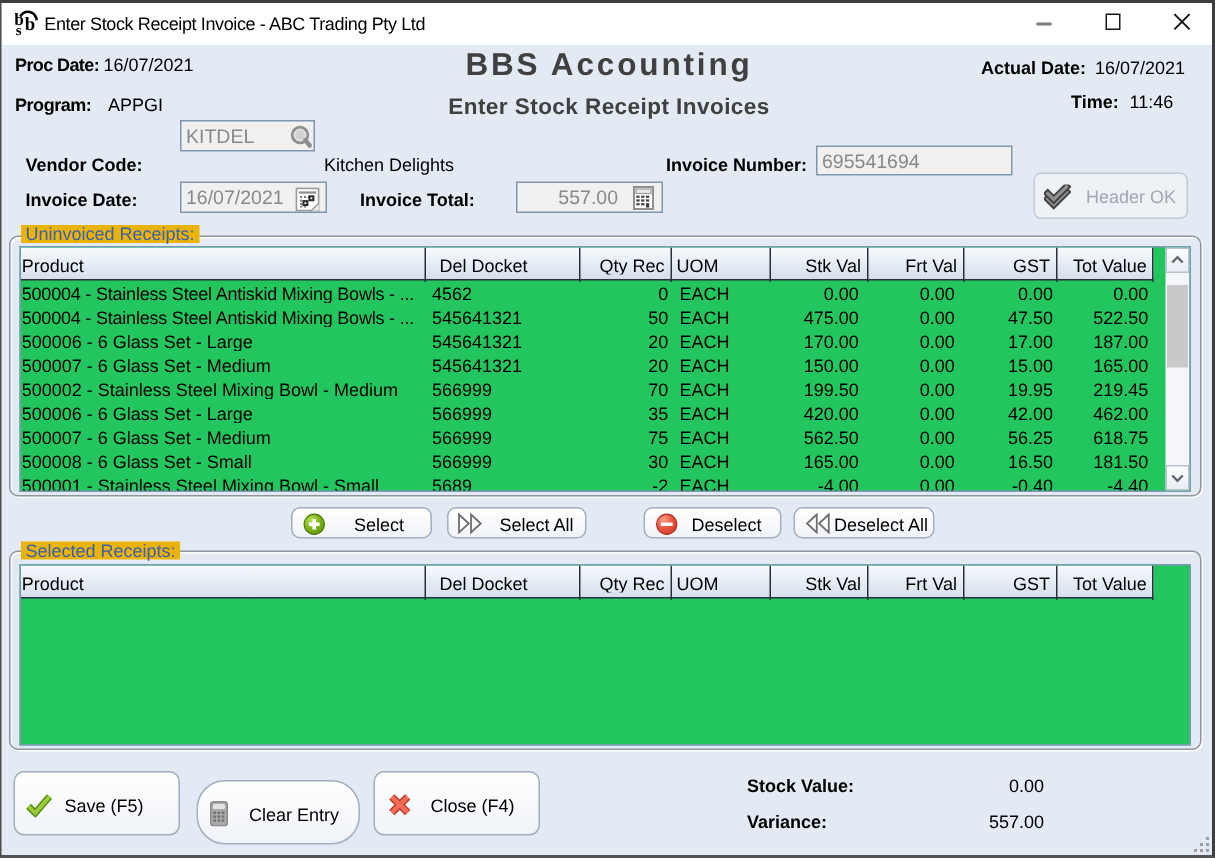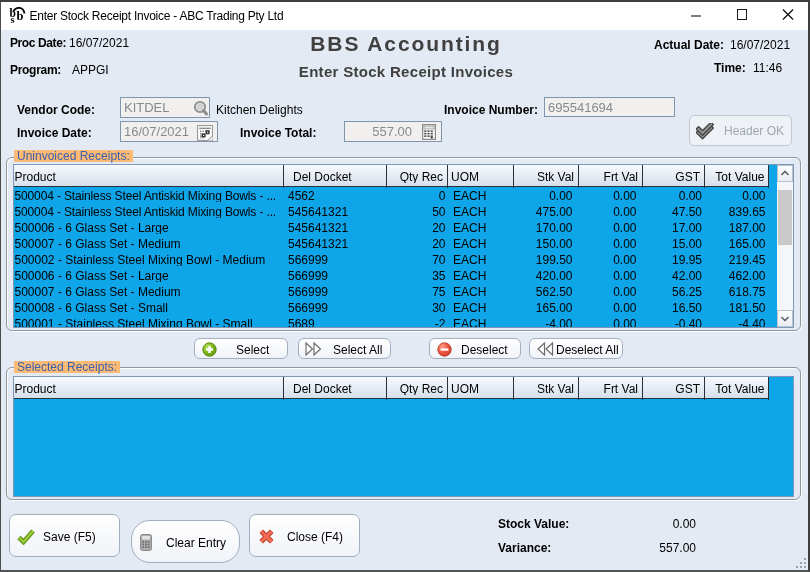--- a/index.html
+++ b/index.html
@@ -8,22 +8,22 @@
 .abs { position:absolute; }
 .b { font-weight:bold; }
 .t12 { font-size:12px; line-height:12px; color:#000; white-space:nowrap; }
 .navy { color:#404040; }
 .frame { left:0; top:0; width:810px; height:572px; border-top:2px solid #3e3e3e; border-left:1px solid #4c4c4c; border-right:2px solid #3e3e3e; border-bottom:2px solid #535353; z-index:50; pointer-events:none; }
 .titlebar { left:1px; top:2px; width:807px; height:28px; background:#fff; }
 .title-text { left:28.5px; top:7.5px; font-size:12px; line-height:12px; color:#000; letter-spacing:-0.25px; white-space:nowrap; }
 .field { background:#f1f0ef; border:1px solid #7d96ad; color:#898989; font-size:13px; }
 .fldtxt { position:absolute; top:2px; line-height:15px; white-space:nowrap; }
 .gbox { border:1px solid #8f969e; border-radius:6px; box-shadow: 1px 1px 0 #fdfdfe, inset 1px 1px 0 #fdfdfe; }
-.glabel { font-size:12px; line-height:12px; color:#3a60ae; background:#fdba74; padding:0 3px; white-space:nowrap; }
-.tbl { background:#0ea5e9; border:1px solid #7b99b6; }
+.glabel { font-size:12px; line-height:12px; color:#3a60ae; background:#eab308; padding:0 3px; white-space:nowrap; }
+.tbl { background:#22c55e; border:1px solid #7b99b6; }
 .th { background:linear-gradient(#f7fafd, #d5dfec); }
 .sep { position:absolute; width:1px; background:#29313b; }
 .hcell, .cell { position:absolute; font-size:12px; line-height:12px; color:#000; white-space:nowrap; overflow:hidden; }
 .r { text-align:right; }
 .tight { letter-spacing:-0.14px; }
 .btn { position:absolute; background:linear-gradient(#ffffff,#f0f3f8); border:1px solid #a3afbf; border-radius:6px; font-size:12px; color:#000; }
 .btn .cap { position:absolute; line-height:12px; white-space:nowrap; }
 .sbtn { position:absolute; background:linear-gradient(#fdfdfe,#e9edf3); border:1px solid #b9c3d0; }
 </style>
 </head>
@@ -50,21 +50,21 @@
 <div class="abs t12 b" style="left:10px;top:64px;letter-spacing:-0.3px">Program:</div>
 <div class="abs t12" style="left:72px;top:64px">APPGI</div>
 <div class="abs b navy" style="left:256px;top:32px;width:300px;text-align:center;font-size:21px;line-height:23px;letter-spacing:1.9px">BBS Accounting</div>
 <div class="abs b navy" style="left:256px;top:61px;width:300px;text-align:center;font-size:15px;line-height:21px;letter-spacing:0.3px">Enter Stock Receipt Invoices</div>
 <div class="abs t12 b" style="left:654px;top:39px">Actual Date:</div>
 <div class="abs t12" style="left:730px;top:39px">16/07/2021</div>
 <div class="abs t12 b" style="left:714px;top:62px">Time:</div>
 <div class="abs t12" style="left:753px;top:62px">11:46</div>
 
 <div class="abs t12 b" style="left:17px;top:104px">Vendor Code:</div>
-<div class="abs field" style="left:120px;top:97px;width:90px;height:21px">
+<div class="abs field" style="left:120px;top:80px;width:90px;height:21px">
   <span class="fldtxt" style="left:3px">KITDEL</span>
   <svg class="abs" style="left:72px;top:2px" width="16" height="17" viewBox="0 0 16 17">
     <circle cx="7" cy="7" r="5.2" fill="#e8e8e8" stroke="#8e8e8e" stroke-width="1.8"></circle>
     <circle cx="7" cy="7" r="3.4" fill="#d2d2d2"></circle>
     <path d="M10.5 10.5 L13.5 14" stroke="#8e8e8e" stroke-width="3" stroke-linecap="round"></path>
   </svg>
 </div>
 <div class="abs t12" style="left:216px;top:104px">Kitchen Delights</div>
 <div class="abs t12 b" style="left:444px;top:104px">Invoice Number:</div>
 <div class="abs field" style="left:544px;top:97px;width:131px;height:20px">
@@ -156,21 +156,21 @@
   <div class="cell r" style="left:560px;top:24.5px;width:62.5px">0.00</div>
   <div class="cell r" style="left:626px;top:24.5px;width:62px">0.00</div>
   <div class="cell r" style="left:690px;top:24.5px;width:61.5px">0.00</div>
   <div class="cell tight" style="left:0.5px;top:40.5px;width:267px">500004 - Stainless Steel Antiskid Mixing Bowls - ...</div>
   <div class="cell" style="left:274px;top:40.5px;width:95px">545641321</div>
   <div class="cell r" style="left:374px;top:40.5px;width:57.5px">50</div>
   <div class="cell" style="left:439px;top:40.5px;width:59px">EACH</div>
   <div class="cell r" style="left:495px;top:40.5px;width:63.5px">475.00</div>
   <div class="cell r" style="left:560px;top:40.5px;width:62.5px">0.00</div>
   <div class="cell r" style="left:626px;top:40.5px;width:62px">47.50</div>
-  <div class="cell r" style="left:690px;top:40.5px;width:61.5px">839.65</div>
+  <div class="cell r" style="left:690px;top:40.5px;width:61.5px">522.50</div>
   <div class="cell" style="left:0.5px;top:56.5px;width:267px">500006 - 6 Glass Set - Large</div>
   <div class="cell" style="left:274px;top:56.5px;width:95px">545641321</div>
   <div class="cell r" style="left:374px;top:56.5px;width:57.5px">20</div>
   <div class="cell" style="left:439px;top:56.5px;width:59px">EACH</div>
   <div class="cell r" style="left:495px;top:56.5px;width:63.5px">170.00</div>
   <div class="cell r" style="left:560px;top:56.5px;width:62.5px">0.00</div>
   <div class="cell r" style="left:626px;top:56.5px;width:62px">17.00</div>
   <div class="cell r" style="left:690px;top:56.5px;width:61.5px">187.00</div>
   <div class="cell" style="left:0.5px;top:72.5px;width:267px">500007 - 6 Glass Set - Medium</div>
   <div class="cell" style="left:274px;top:72.5px;width:95px">545641321</div>

